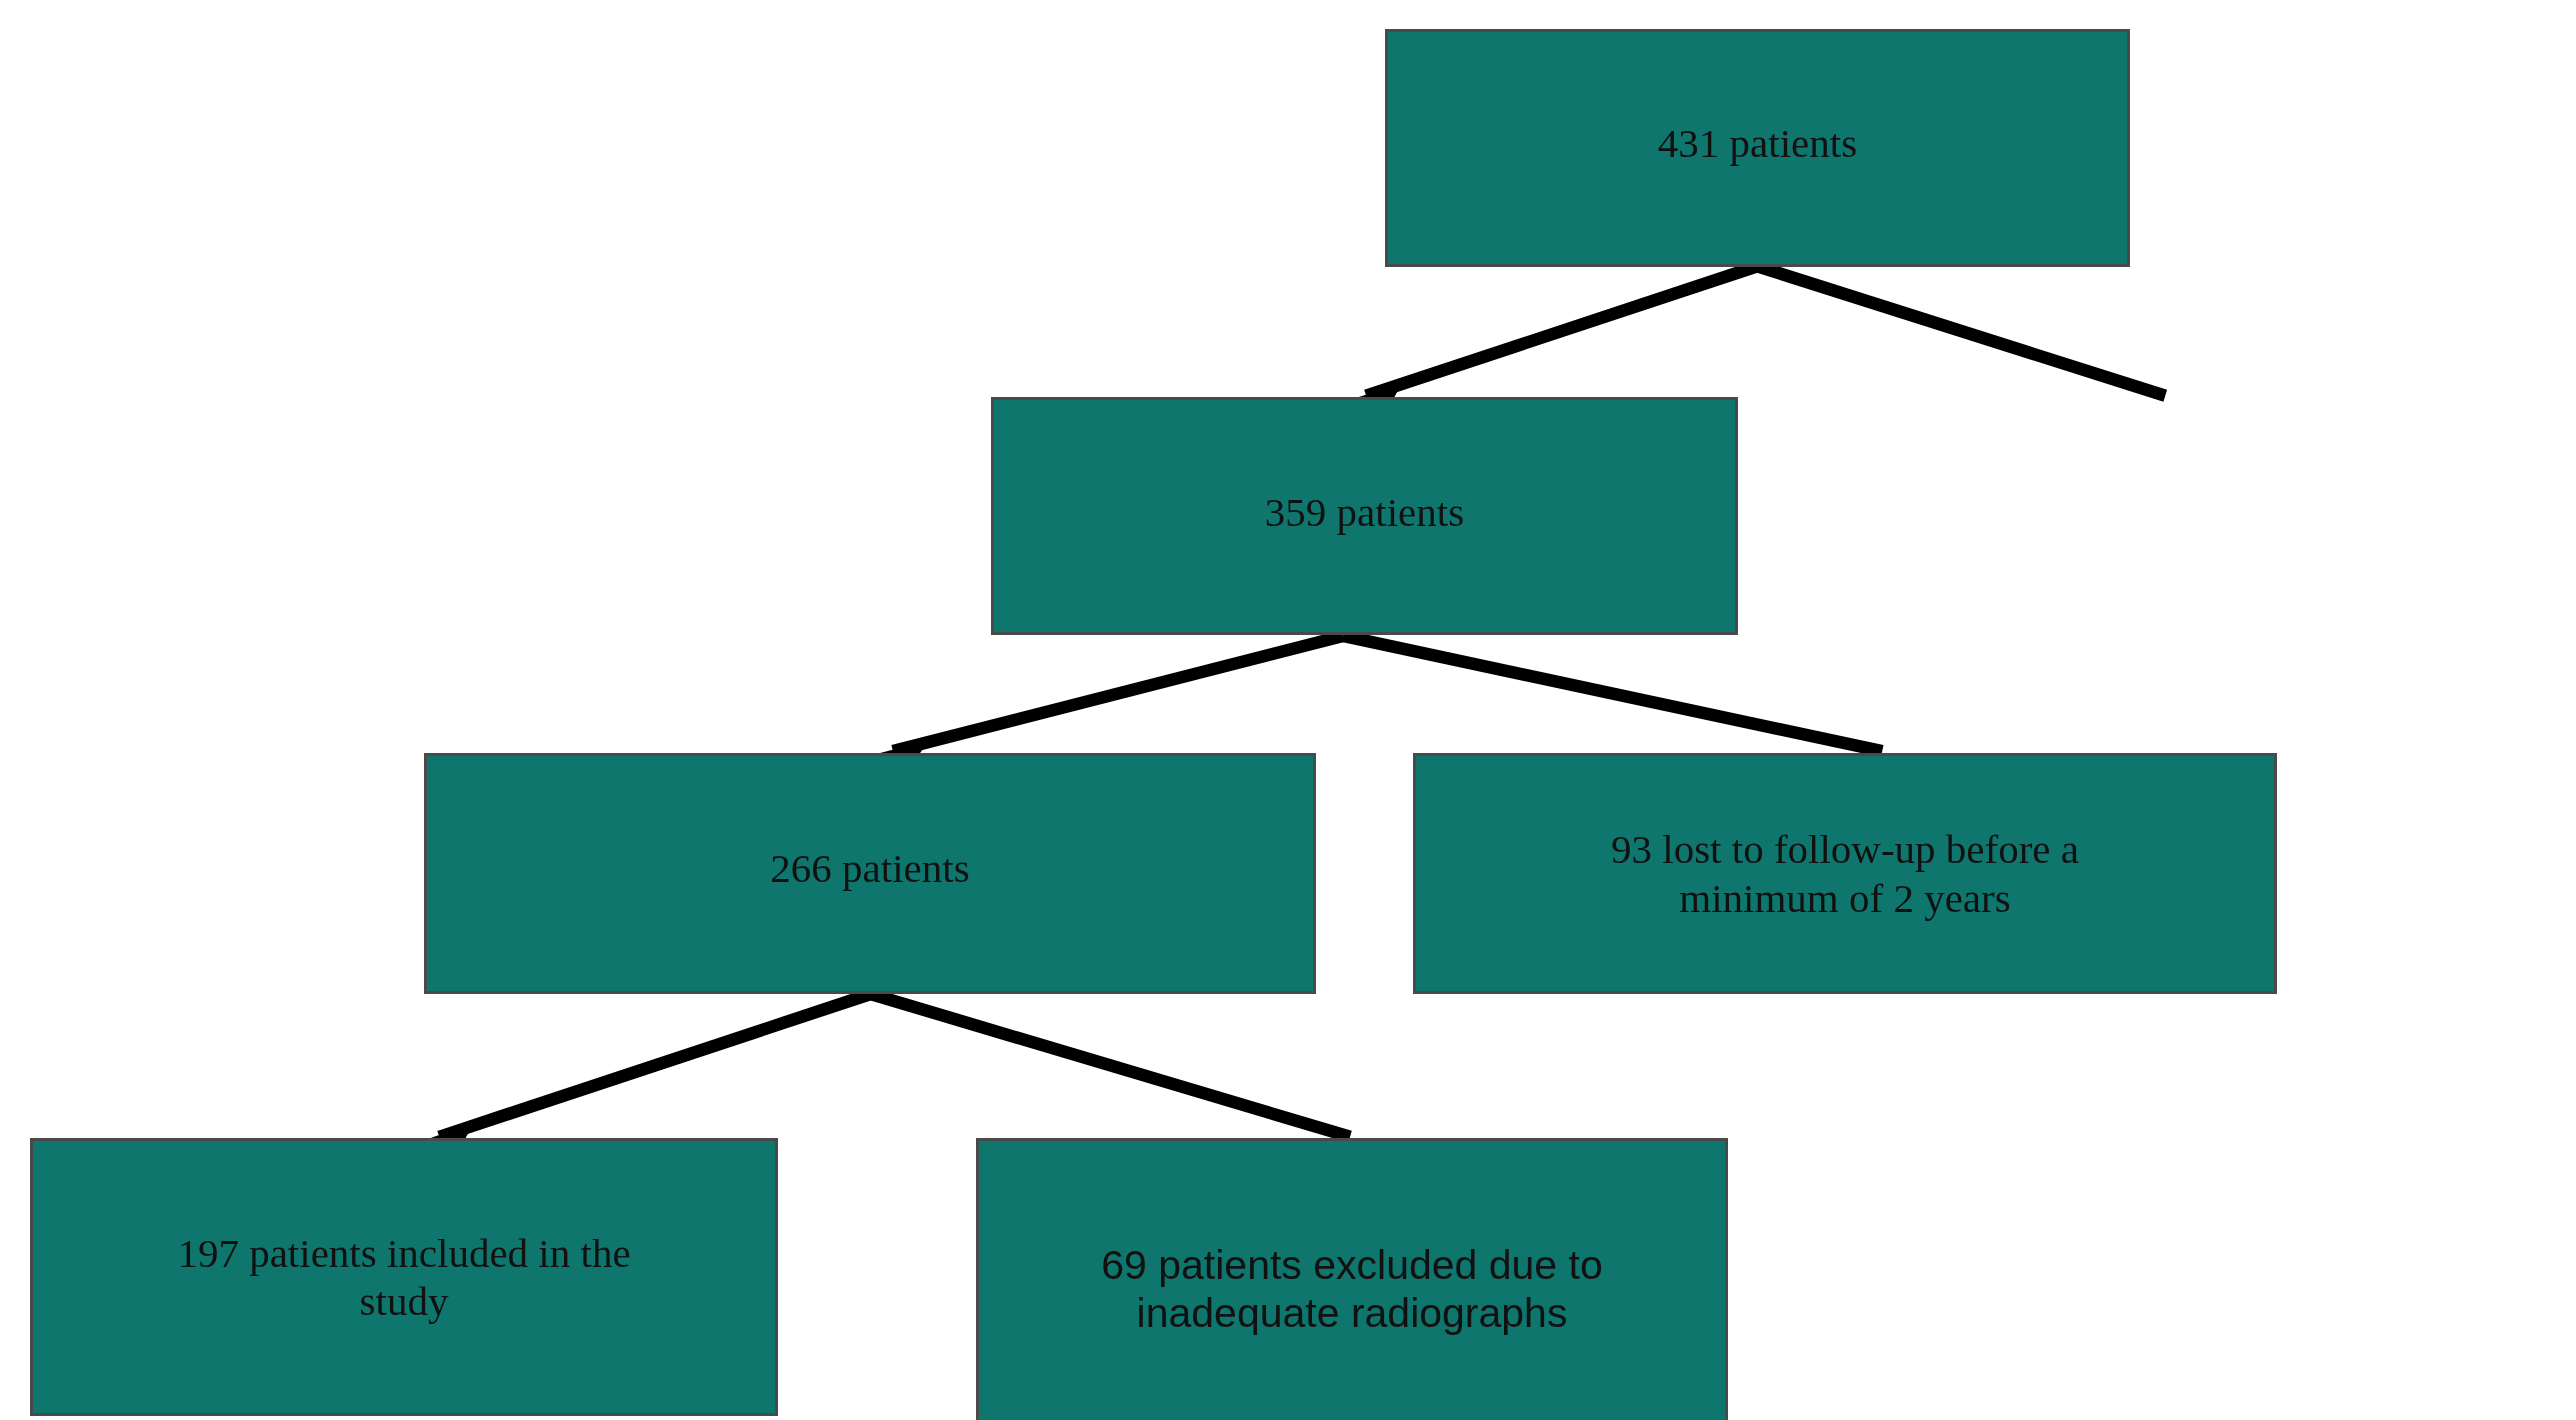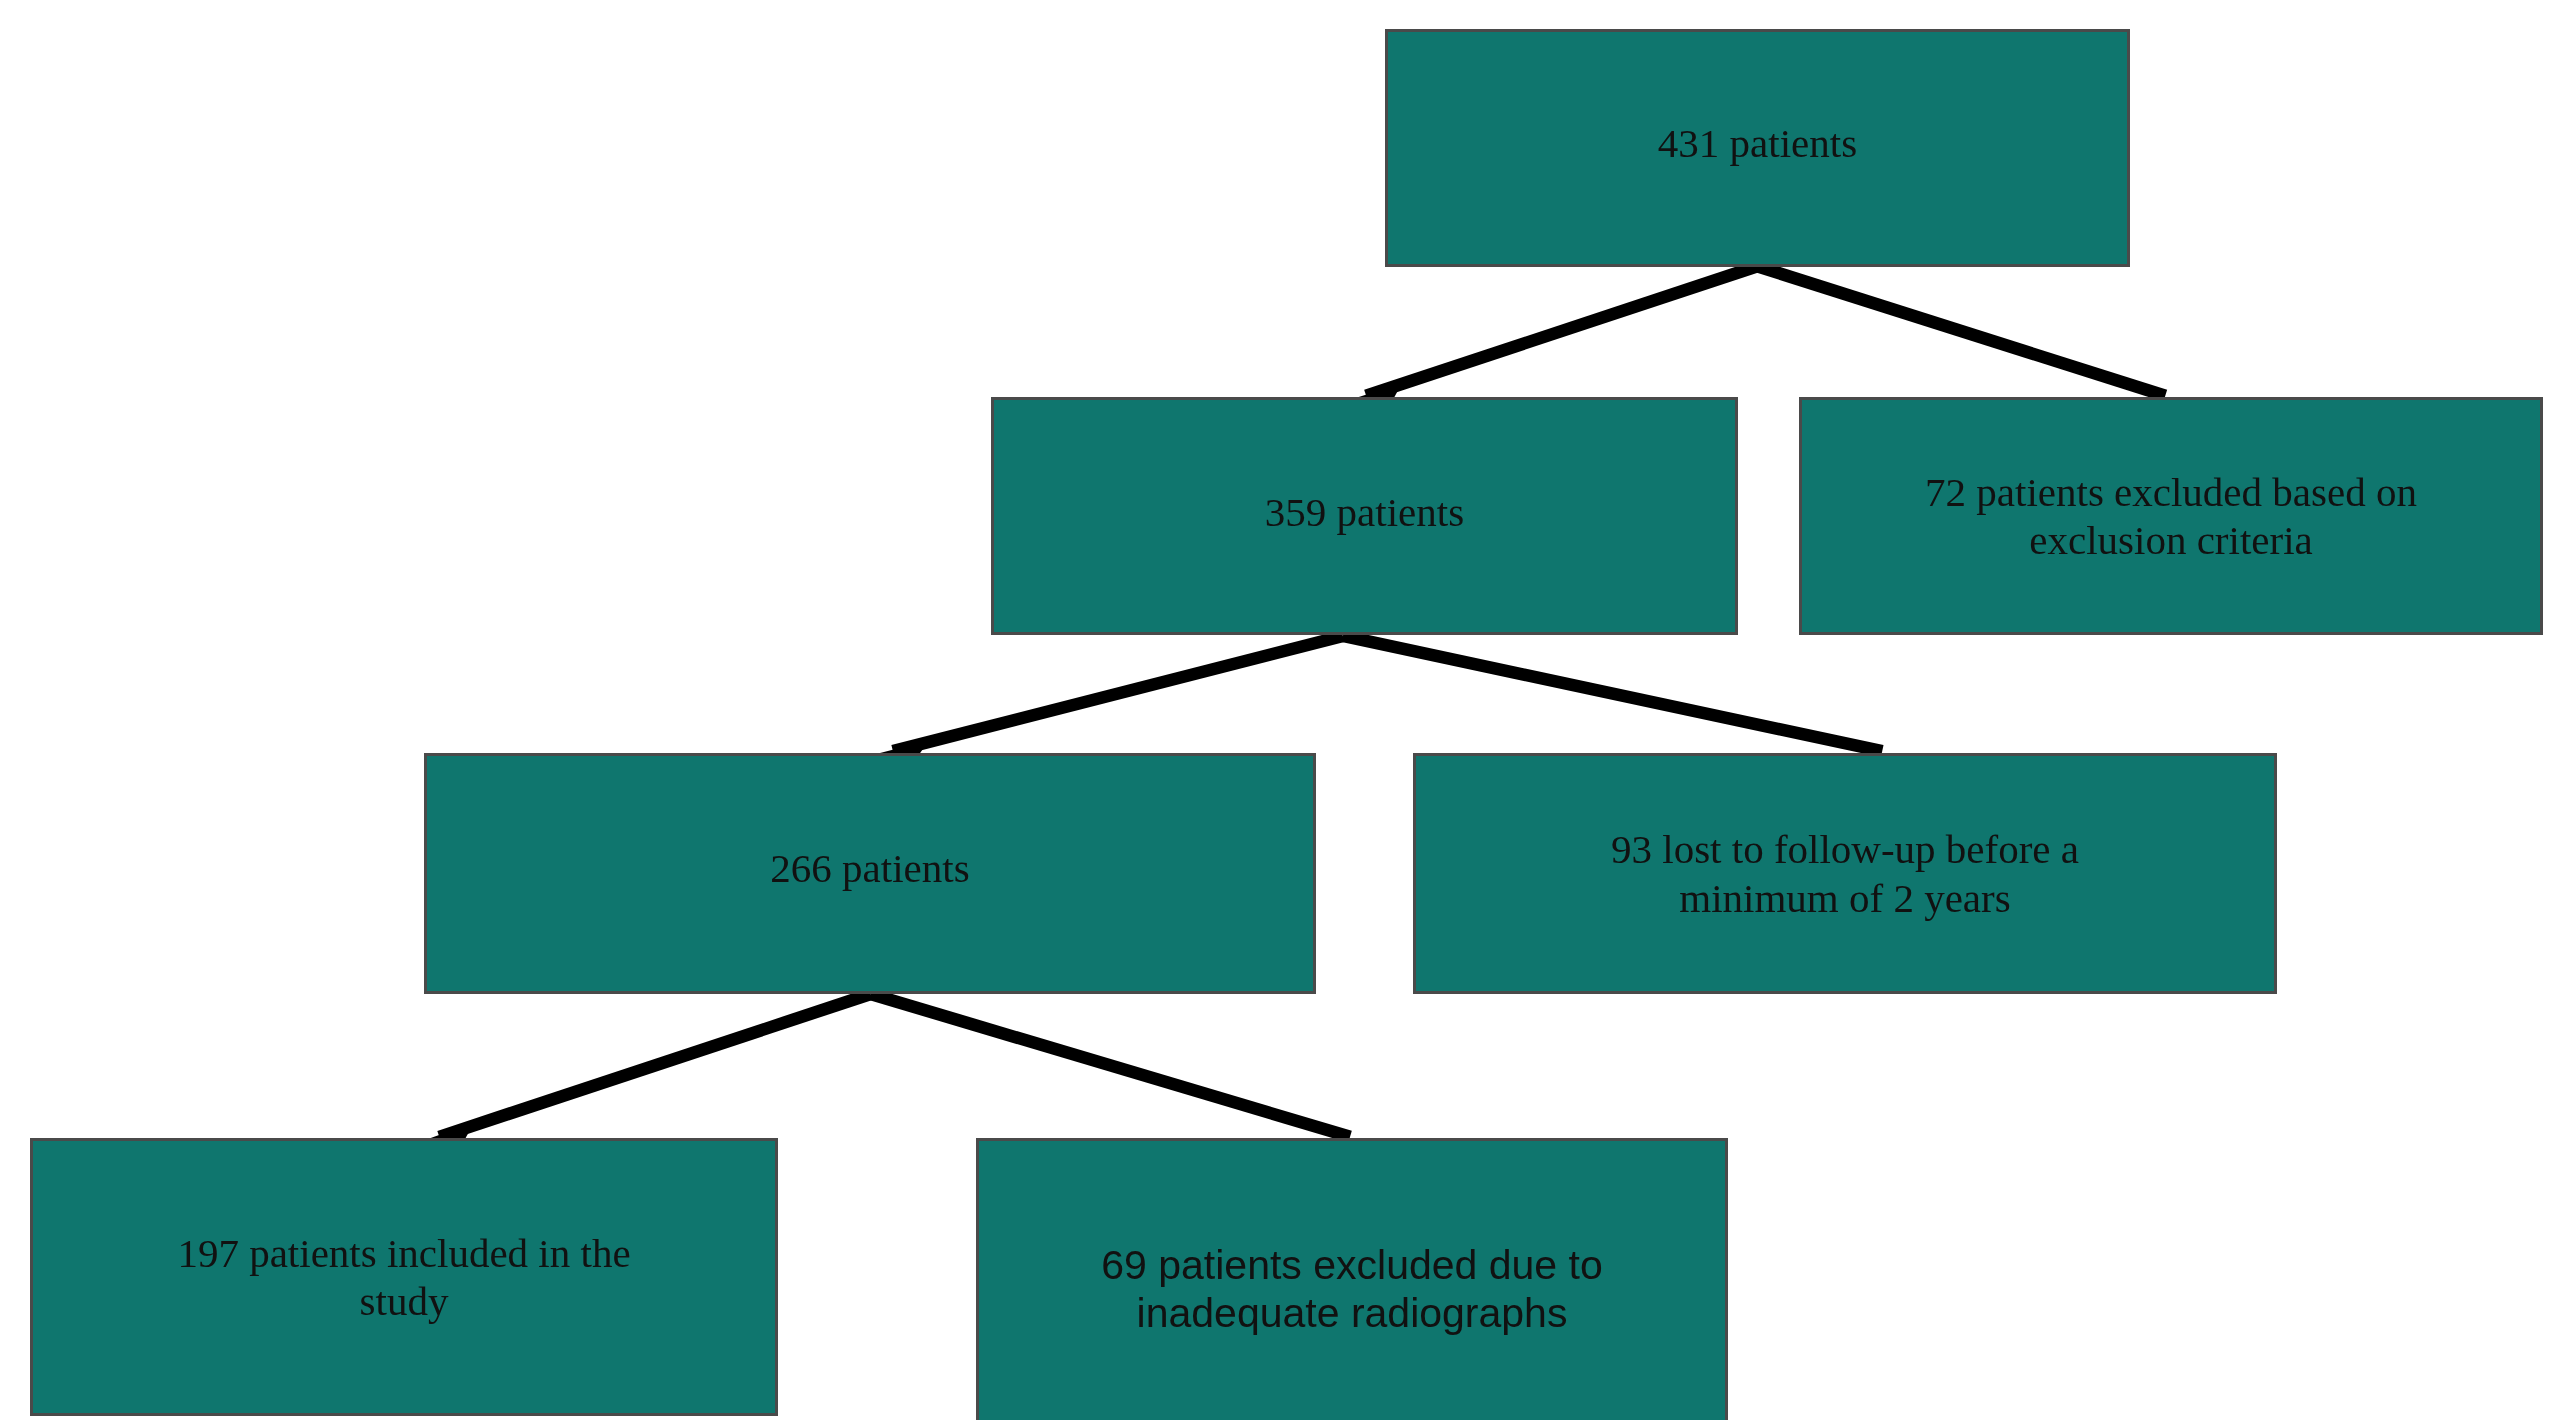--- a/index.html
+++ b/index.html
@@ -93,24 +93,20 @@
   </svg>
 
   <div class="node" id="node-root">
     <span class="node-label">431 patients</span>
   </div>
 
   <div class="node" id="node-eligible">
     <span class="node-label">359 patients</span>
   </div>
 
-  <div class="node" id="node-excluded-criteria">
-    <span class="node-label">72 patients excluded based on
-exclusion criteria</span>
-  </div>
 
   <div class="node" id="node-followed">
     <span class="node-label">266 patients</span>
   </div>
 
   <div class="node" id="node-lost-fu">
     <span class="node-label">93 lost to follow-up before a
 minimum of 2 years</span>
   </div>
 

